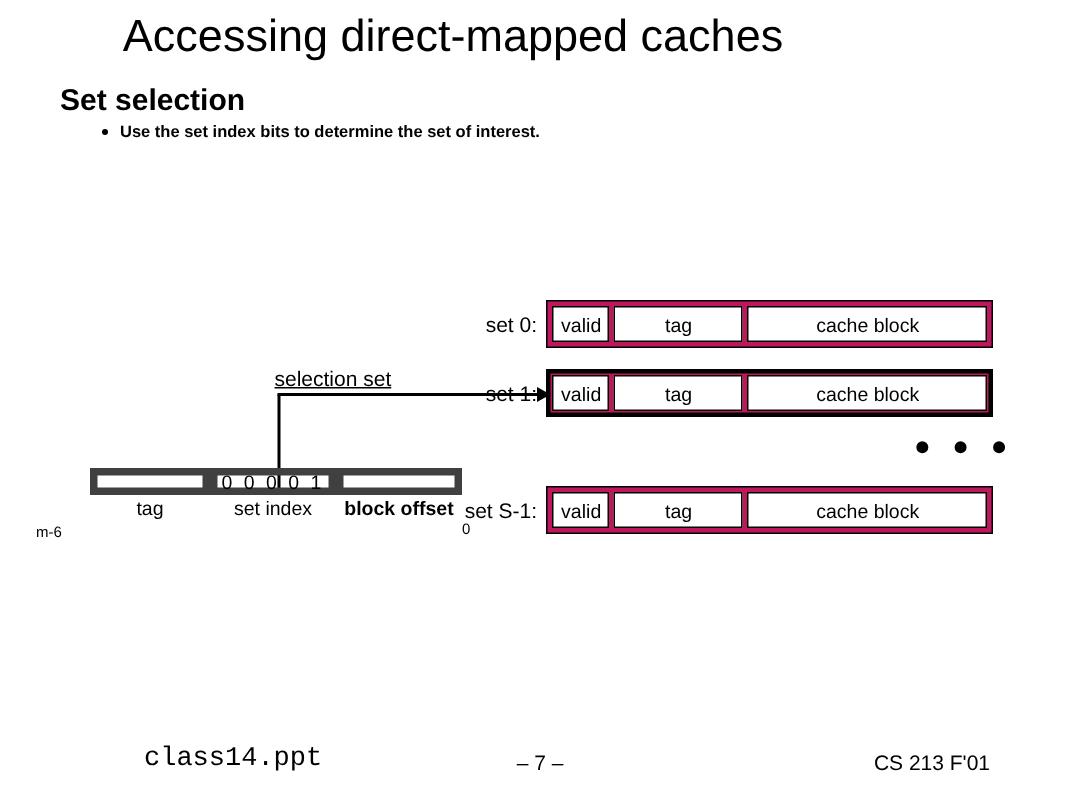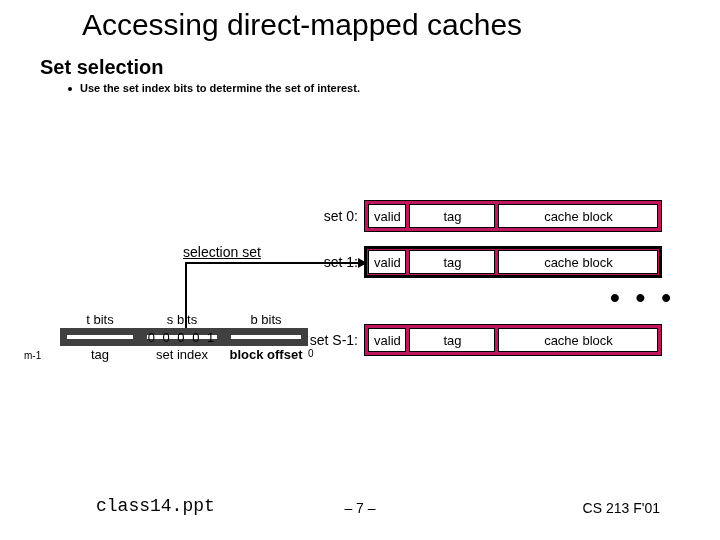--- a/index.html
+++ b/index.html
@@ -107,21 +107,21 @@
     font-size: 13px;
     margin-bottom: 1px;
   }
   .addr .headers .h { text-align: center; }
   .addr .headers .ht { width: 80px; }
   .addr .headers .hs { width: 84px; }
   .addr .headers .hb { width: 84px; }
 
   .addr .boxes { display: flex; }
   .addr .boxes .abox {
-    border: 7px solid #404040;
+    border: 5px solid #404040;
     height: 18px;
     display: flex;
     align-items: center;
     justify-content: center;
     font-size: 13px;
     letter-spacing: 2px;
   }
   .abox.at { width: 80px; }
   .abox.as { width: 84px; border-left: none; }
   .abox.ab { width: 84px; border-left: none; }
@@ -238,34 +238,29 @@
 <div class="cache-row" id="row2">
   <span class="label">set S-1:</span>
   <span class="set-row">
     <span class="cell valid">valid</span>
     <span class="cell tag">tag</span>
     <span class="cell block">cache block</span>
   </span>
 </div>
 
 <div class="addr">
-  <div class="headers">
-    <div class="h ht">t bits</div>
-    <div class="h hs">s bits</div>
-    <div class="h hb">b bits</div>
-  </div>
   <div class="boxes">
     <div class="abox at"></div>
     <div class="abox as">0 0  0 0 1</div>
     <div class="abox ab"></div>
   </div>
   <div class="below">
     <div class="b bt">tag</div>
     <div class="b bs">set index</div>
     <div class="b bb">block offset</div>
   </div>
 </div>
-<div class="mlabel">m-1</div>
+<div class="mlabel">m-6</div>
 <div class="zlabel">0</div>
 
 <div class="foot-left">class14.ppt</div>
 <div class="foot-center">– 7 –</div>
 <div class="foot-right">CS 213 F'01</div>
 
 </body></html>

